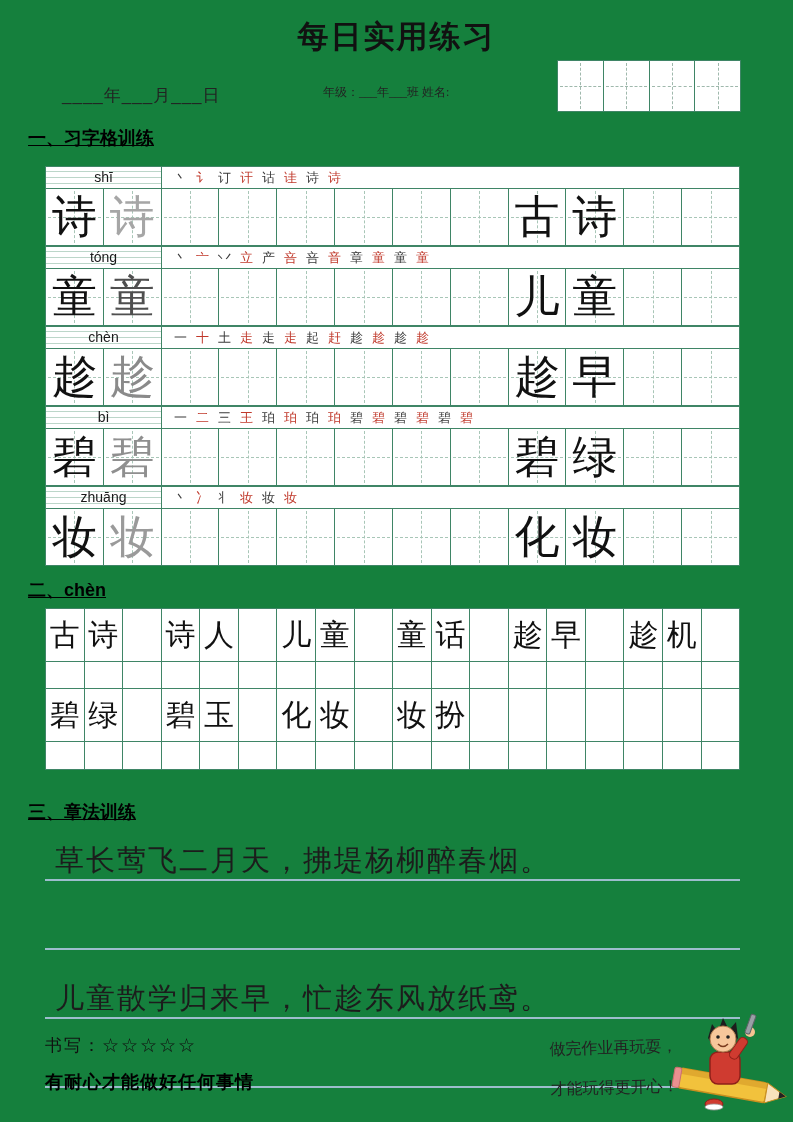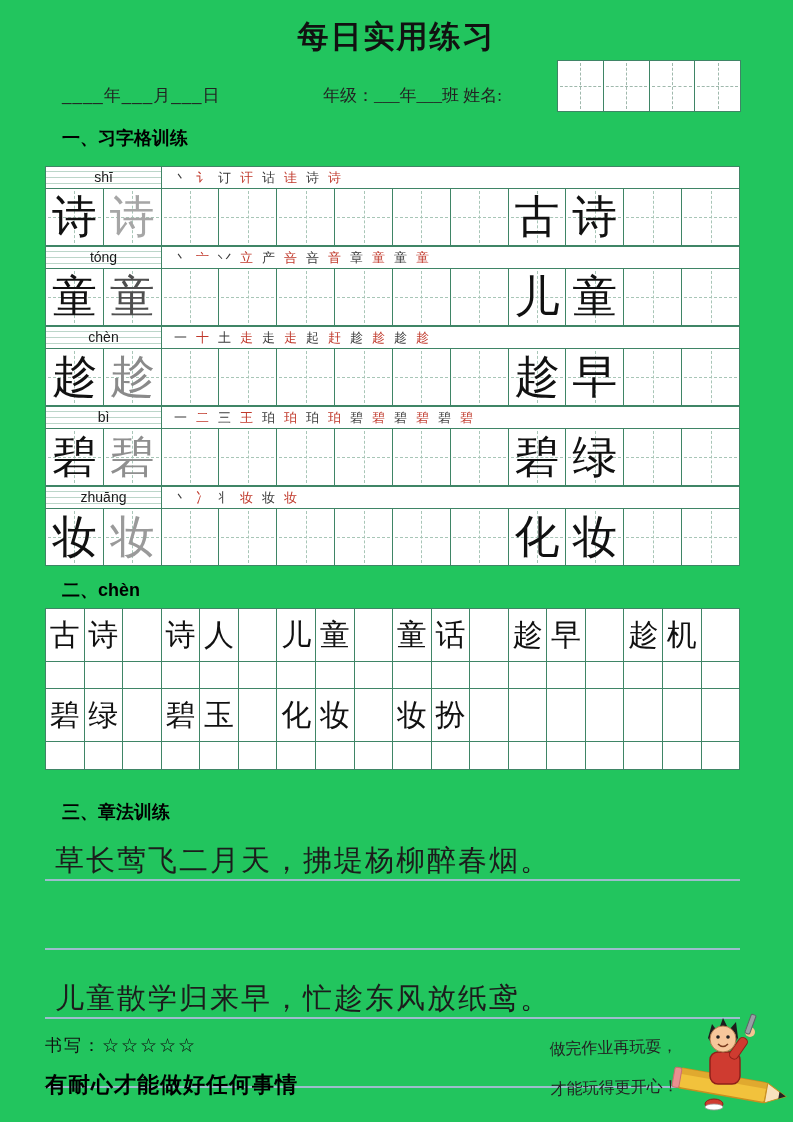--- a/index.html
+++ b/index.html
@@ -1,46 +1,46 @@
 <!DOCTYPE html>
 <html><head>
 <meta charset="utf-8">
 <style>
   html,body{margin:0;padding:0;background:#e9e9e9;}
   .page{
     position:relative; width:793px; height:1122px; margin:0 auto;
-    background:#22c55e; overflow:hidden;
+    background:#15803d; overflow:hidden;
     font-family:"Liberation Sans", sans-serif; color:#111;
   }
   
   .title{
     position:absolute; top:16px; left:0; width:100%;
     text-align:center; font-size:31px; font-weight:bold; letter-spacing:2px;
     font-family:"Liberation Sans", sans-serif;
   }
   .date-row{
     position:absolute; top:84px; left:62px; font-size:17px;
     font-family:Liberation Sans, sans-serif; color:#222; letter-spacing:1px;
   }
   .class-row{
-    position:absolute; top:84px; left:323px; font-size:17px;
+    position:absolute; top:84px; left:323px; font-size:12px;
     font-family:"Liberation Serif", serif; color:#222;
   }
   .name-grid{
     position:absolute; top:60px; left:557px; width:184px; height:52px;
     display:flex; border:1.5px solid #3f8566; box-sizing:border-box; background:#fff;
   }
   .ng-cell{flex:1; position:relative; border-right:1.5px solid #3f8566;}
   .ng-cell:last-child{border-right:none;}
   .ng-cell:before{content:""; position:absolute; left:50%; top:2px; bottom:2px; border-left:1px dashed #9fb8ac;}
   .ng-cell:after{content:""; position:absolute; top:50%; left:2px; right:2px; border-top:1px dashed #9fb8ac;}
   
   .sec-title{
-    position:absolute; left:62px; font-size:18px; font-weight:bold;
-    font-family:"Liberation Sans", sans-serif; color:#000;
+    position:absolute; left:28px; font-size:18px; font-weight:bold;
+    font-family:"Liberation Sans", sans-serif; color:#000;text-decoration:underline;
   }
   #sec1-title{top:126px;}
   #sec2-title{top:578px;}
   #sec3-title{top:778px;margin-top:22px;}
   
   .practice{position:absolute; top:166px; left:45px; width:695px;}
   .pblock{width:100%;}
   .phead{
     display:flex; height:22px; box-sizing:border-box; background:#fff;
     border-left:1px solid #3f8566; border-right:1px solid #3f8566; border-top:1px solid #3f8566;
@@ -95,21 +95,21 @@
     height:45px; box-sizing:border-box; border-bottom:2px solid #9dbdcd;
     font-family:"DejaVu Serif", serif; font-size:29px; line-height:48px;
     letter-spacing:2px; color:#1c1c1c; padding-left:10px; white-space:nowrap; overflow:hidden;margin-top:24px;
   }
   
   .stars-line{
     position:absolute; top:1034px; left:45px; font-size:17px; letter-spacing:2px;
     font-family:Liberation Serif, serif; color:#111;
   }
   .motto{
-    position:absolute; top:1070px; left:45px; font-size:22px; font-weight:bold;
+    position:absolute; top:1070px; left:45px; font-size:18px; font-weight:bold;
     font-family:"Liberation Sans", sans-serif; letter-spacing:1px; color:#000;
   }
   .page-indicator{
     position:absolute; top:1072px; left:378px; font-size:20px; font-weight:bold;
     font-family:"Liberation Sans", sans-serif; color:#111;margin-top:48px;
   }
   .slogan{
     position:absolute; top:1028px; left:528px; width:150px; text-align:right;
     font-family:"DejaVu Serif", serif; font-size:16px; color:#222; line-height:40px;
     transform:rotate(-1.5deg); white-space:nowrap;

